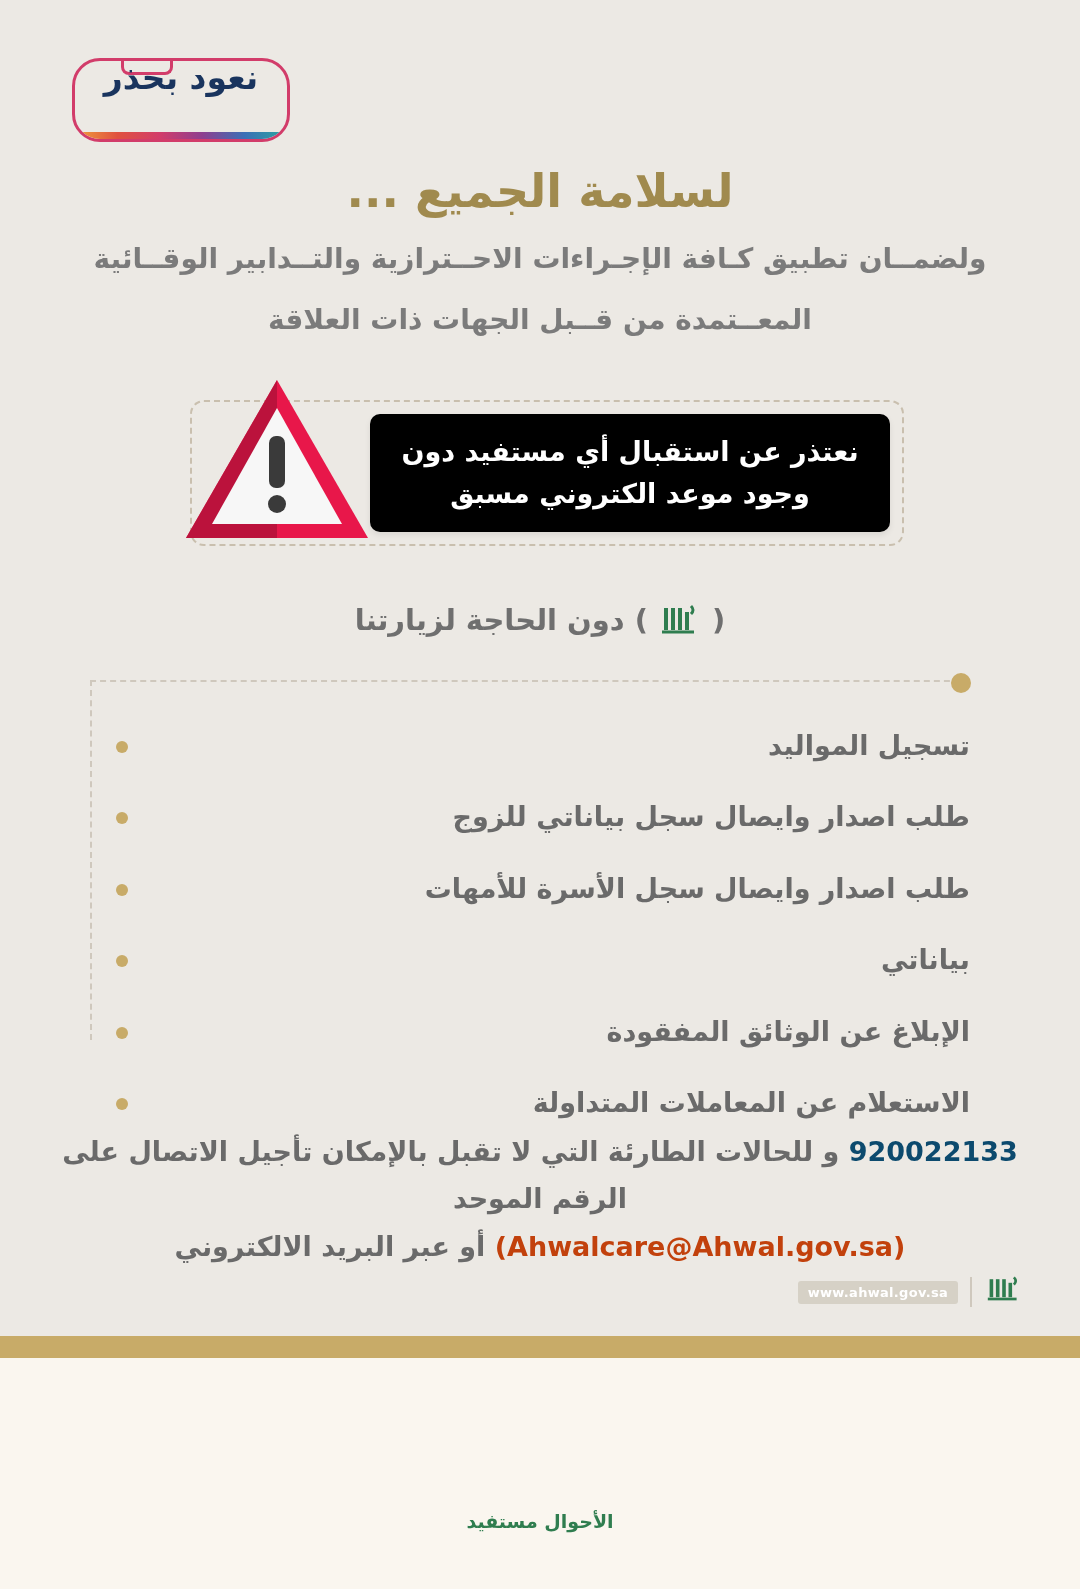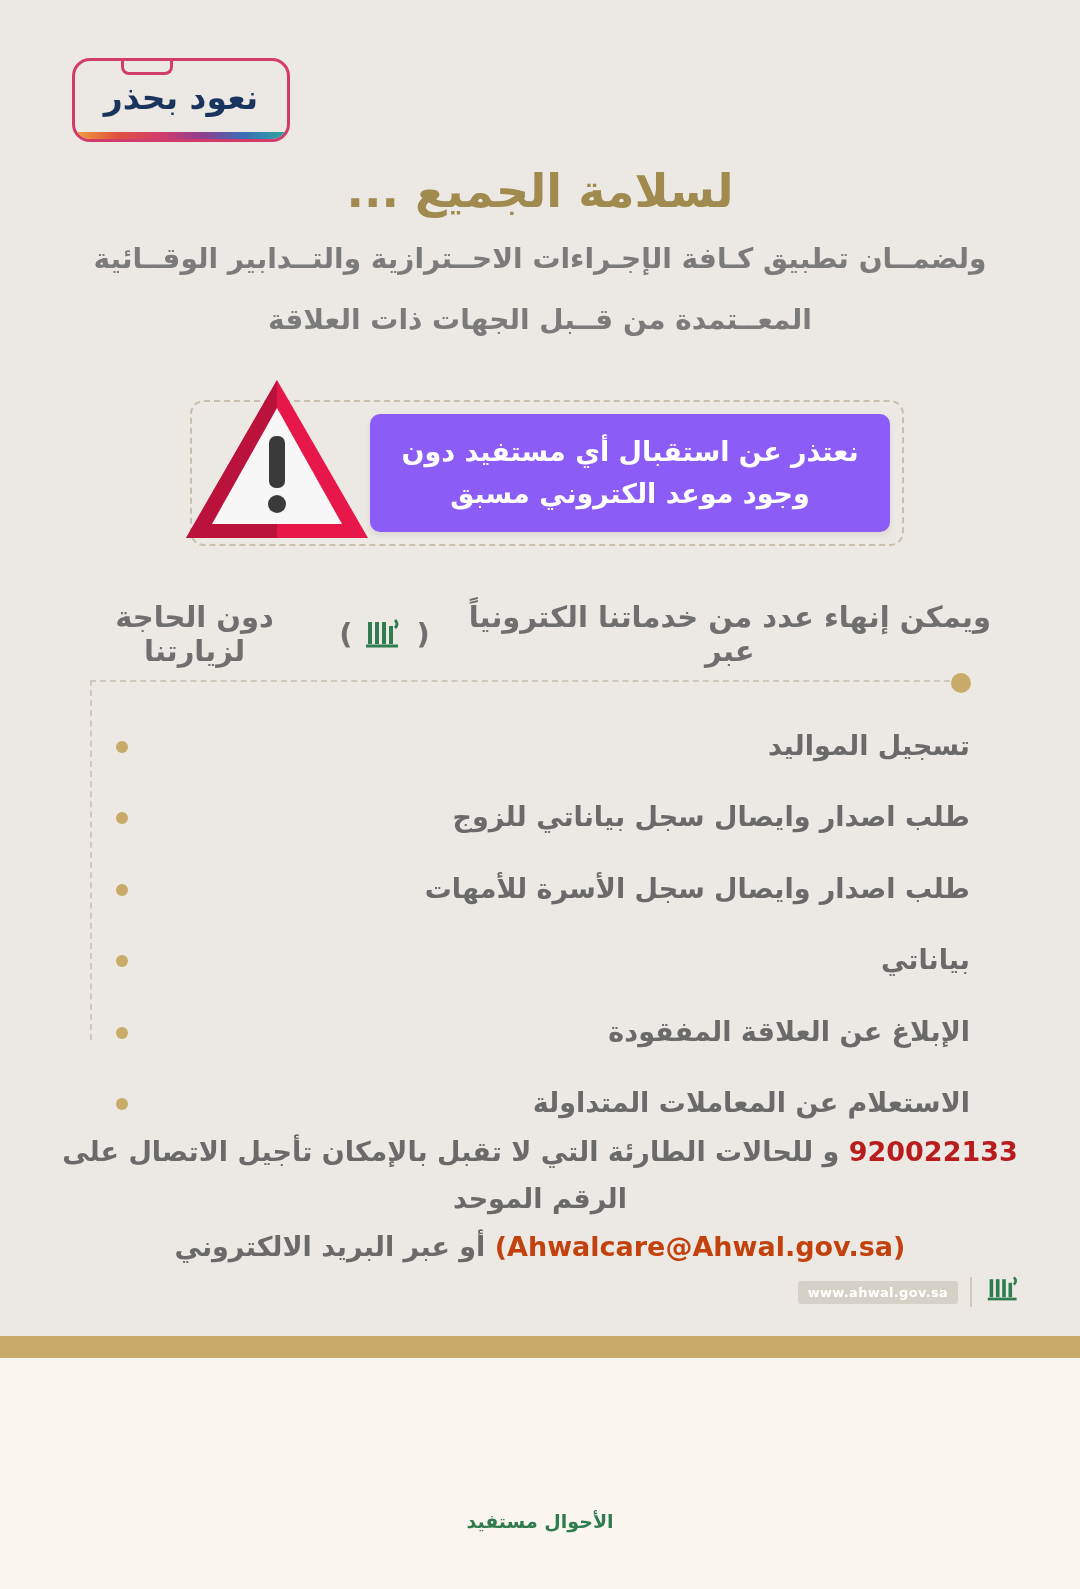--- a/index.html
+++ b/index.html
@@ -9,24 +9,24 @@
     font-family:"DejaVu Sans","Liberation Sans",sans-serif;
     overflow:hidden;
     position:relative;
   }
   .poster{position:relative;width:1080px;height:1589px;background:#ece9e4;}
 
   
   .naood-logo{
     position:absolute;top:58px;right:790px;
     width:218px;height:84px;
-    border-radius:18px;
+    border-radius:28px;
     border:3px solid #d23c6a;
     box-sizing:border-box;
-    display:flex;align-items:center;justify-content:center;
+    display:flex;justify-content:center;
     background:#ece9e4;
     overflow:hidden;
   }
   .naood-logo .bar{
     position:absolute;left:0;right:0;bottom:0;height:7px;
     background:linear-gradient(90deg,#f0a03c 0%,#e0513f 20%,#d23c6a 40%,#8e3f8f 60%,#3b6fb6 80%,#2aa8a0 100%);
   }
   .naood-logo .txt{
     font-size:33px;font-weight:bold;color:#19345e;letter-spacing:-1px;
     transform:translateY(-3px);
@@ -55,21 +55,21 @@
   
   .notice-wrap{
     position:absolute;top:400px;right:176px;width:714px;height:146px;
   }
   .notice-dash{
     position:absolute;inset:0;
     border:2px dashed #c9bfae;border-radius:14px;
   }
   .notice-box{
     position:absolute;top:14px;right:14px;width:520px;height:118px;
-    background:#8b5cf6;border-radius:10px;
+    background:#000000;border-radius:10px;
     display:flex;align-items:center;justify-content:center;
     box-shadow:0 3px 6px rgba(0,0,0,.08);
   }
   .notice-box span{
     display:block;text-align:center;color:#fff;font-size:27px;font-weight:bold;
     line-height:1.55;padding:0 20px;
   }
   .warn-icon{
     position:absolute;top:-28px;left:-8px;width:190px;height:175px;
   }
@@ -116,21 +116,21 @@
   ul.services li .dot{
     position:absolute;left:26px;top:11px;width:12px;height:12px;border-radius:50%;
     background:#c8ab68;
   }
 
   
   .contact{
     position:absolute;top:1128px;right:60px;left:60px;text-align:center;
     font-size:27px;font-weight:bold;color:#6a6a6a;line-height:1.75;
   }
-  .contact .num{color:#b91c1c;}
+  .contact .num{color:#0c4a6e;}
   .contact .mail{color:#c2410c;}
 
   
   .mini-logo{
     position:absolute;top:1272px;right:56px;display:flex;align-items:center;gap:12px;
   }
   .mini-logo .sep{width:2px;height:30px;background:#cfc8bd;}
   .mini-url{
     background:#d6d1c6;color:#ffffff;font-size:13px;font-weight:bold;
     padding:4px 10px;border-radius:3px;letter-spacing:.3px;
@@ -172,21 +172,20 @@
     <svg class="warn-icon" viewBox="0 0 190 175">
       <path d="M95 8 L186 166 H4 Z" fill="#e8174a"></path>
       <path d="M95 8 L4 166 H95 Z" fill="#b3123a" opacity="0.85"></path>
       <path d="M95 36 L160 152 H30 Z" fill="#f7f7f7"></path>
       <rect x="87" y="64" width="16" height="52" rx="7" fill="#3a3a3a"></rect>
       <circle cx="95" cy="132" r="9" fill="#3a3a3a"></circle>
     </svg>
   </div>
 
   <div class="services-head">
-    <span>ويمكن إنهاء عدد من خدماتنا الكترونياً عبر</span>
     <span>(</span>
     <span class="logo-inline">
       <svg viewBox="0 0 44 40" width="44" height="40">
         <rect x="6" y="8" width="4" height="22" fill="#2f7d4f"></rect>
         <rect x="13" y="8" width="4" height="22" fill="#2f7d4f"></rect>
         <rect x="20" y="8" width="4" height="22" fill="#2f7d4f"></rect>
         <rect x="27" y="12" width="4" height="18" fill="#2f7d4f"></rect>
         <path d="M4 32 H36" stroke="#2f7d4f" stroke-width="3" fill="none"></path>
         <path d="M33 6 q4 4 0 8" stroke="#2f7d4f" stroke-width="3" fill="none"></path>
       </svg>
@@ -212,21 +211,21 @@
       <li>
         <span class="dot"></span>
         <span>طلب اصدار وايصال سجل الأسرة للأمهات</span>
       </li>
       <li>
         <span class="dot"></span>
         <span>بياناتي</span>
       </li>
       <li>
         <span class="dot"></span>
-        <span>الإبلاغ عن العلاقة المفقودة</span>
+        <span>الإبلاغ عن الوثائق المفقودة</span>
       </li>
       <li>
         <span class="dot"></span>
         <span>الاستعلام عن المعاملات المتداولة</span>
       </li>
     </ul>
   </div>
 
   <div class="contact">
     <div>

